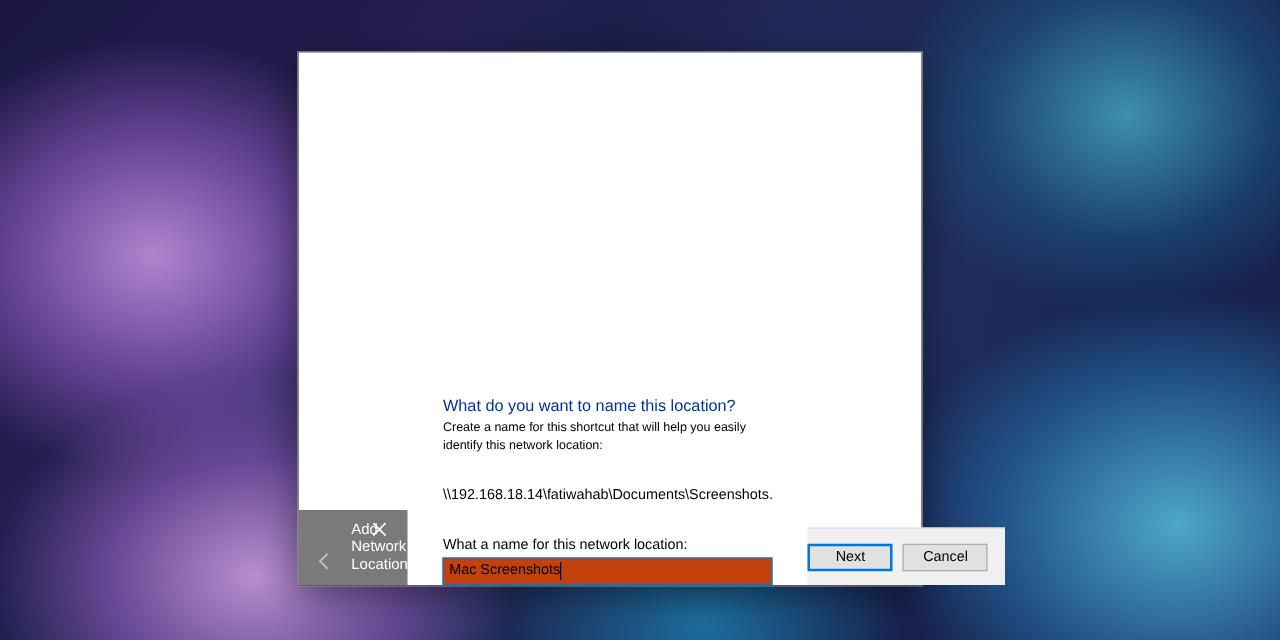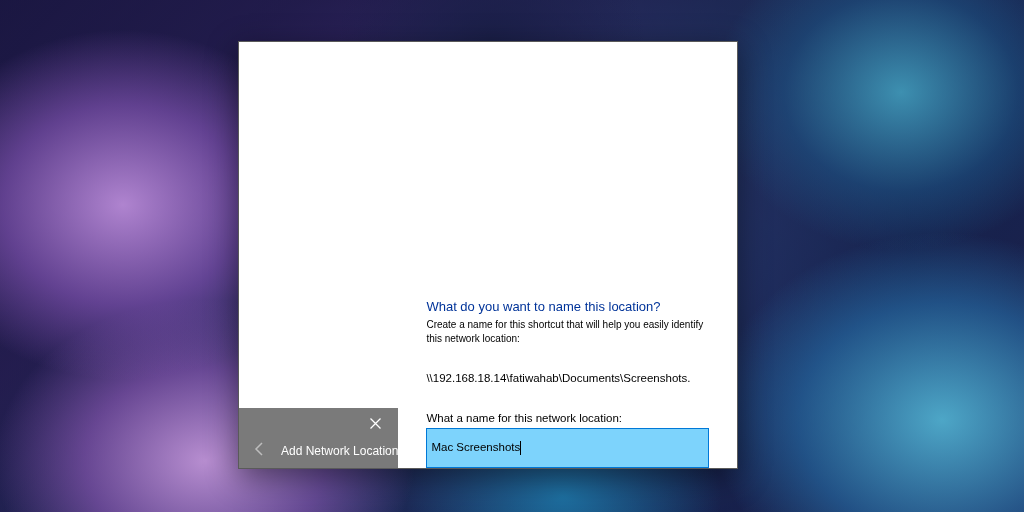--- a/index.html
+++ b/index.html
@@ -77,23 +77,23 @@
     font-size: 11.5px;
     margin-bottom: 28px;
   }
   .input-label {
     color: #000000;
     font-size: 11.5px;
     margin-bottom: 4px;
   }
   .input-wrap {
     width: 100%;
-    height: 40px;
+    height: 22px;
     border: 1px solid #0078d7;
-    background: #7dd3fc;
+    background: #c2410c;
     display: flex;
     align-items: center;
     padding: 0 4px;
   }
   .input-text {
     color: #000000;
     font-size: 11.5px;
     line-height: 1;
   }
   .caret {
@@ -155,16 +155,24 @@
       <div class="heading">What do you want to name this location?</div>
       <div class="desc">Create a name for this shortcut that will help you easily identify this network location:</div>
       <div class="path">\\192.168.18.14\fatiwahab\Documents\Screenshots.</div>
       <div class="input-label">What a name for this network location:</div>
       <div class="input-wrap">
         <span class="input-text">Mac Screenshots</span>
           <span class="caret"></span>
       </div>
     </div>
 
+    <div class="footer">
+      <div class="btn primary">
+        <span>Next</span>
+      </div>
+      <div class="btn">
+        <span>Cancel</span>
+      </div>
+    </div>
 
   </div>
 
 </div>
 
 </body></html>

